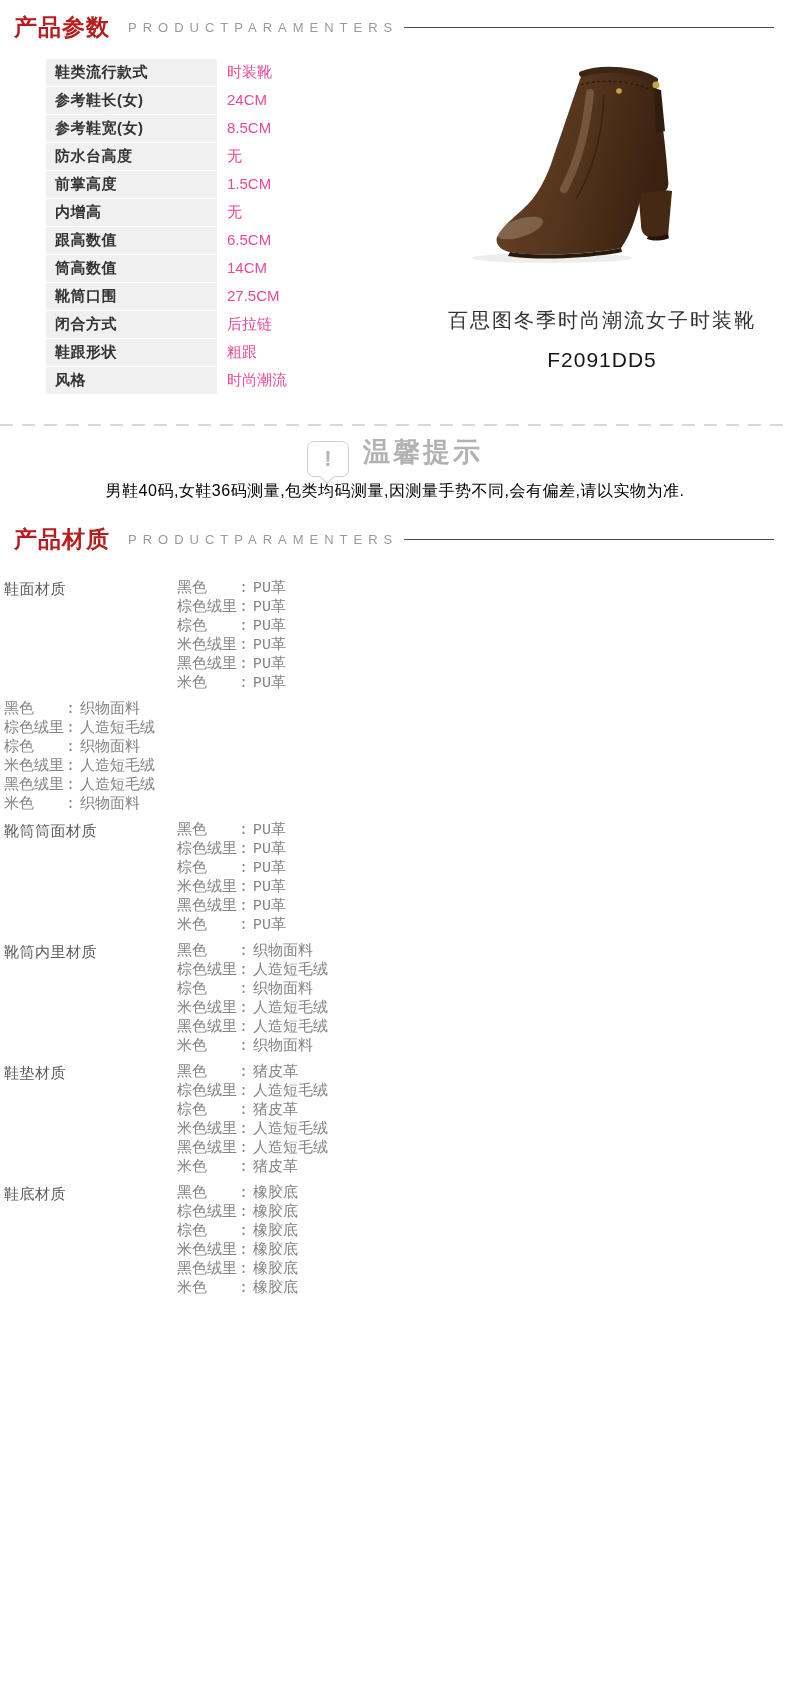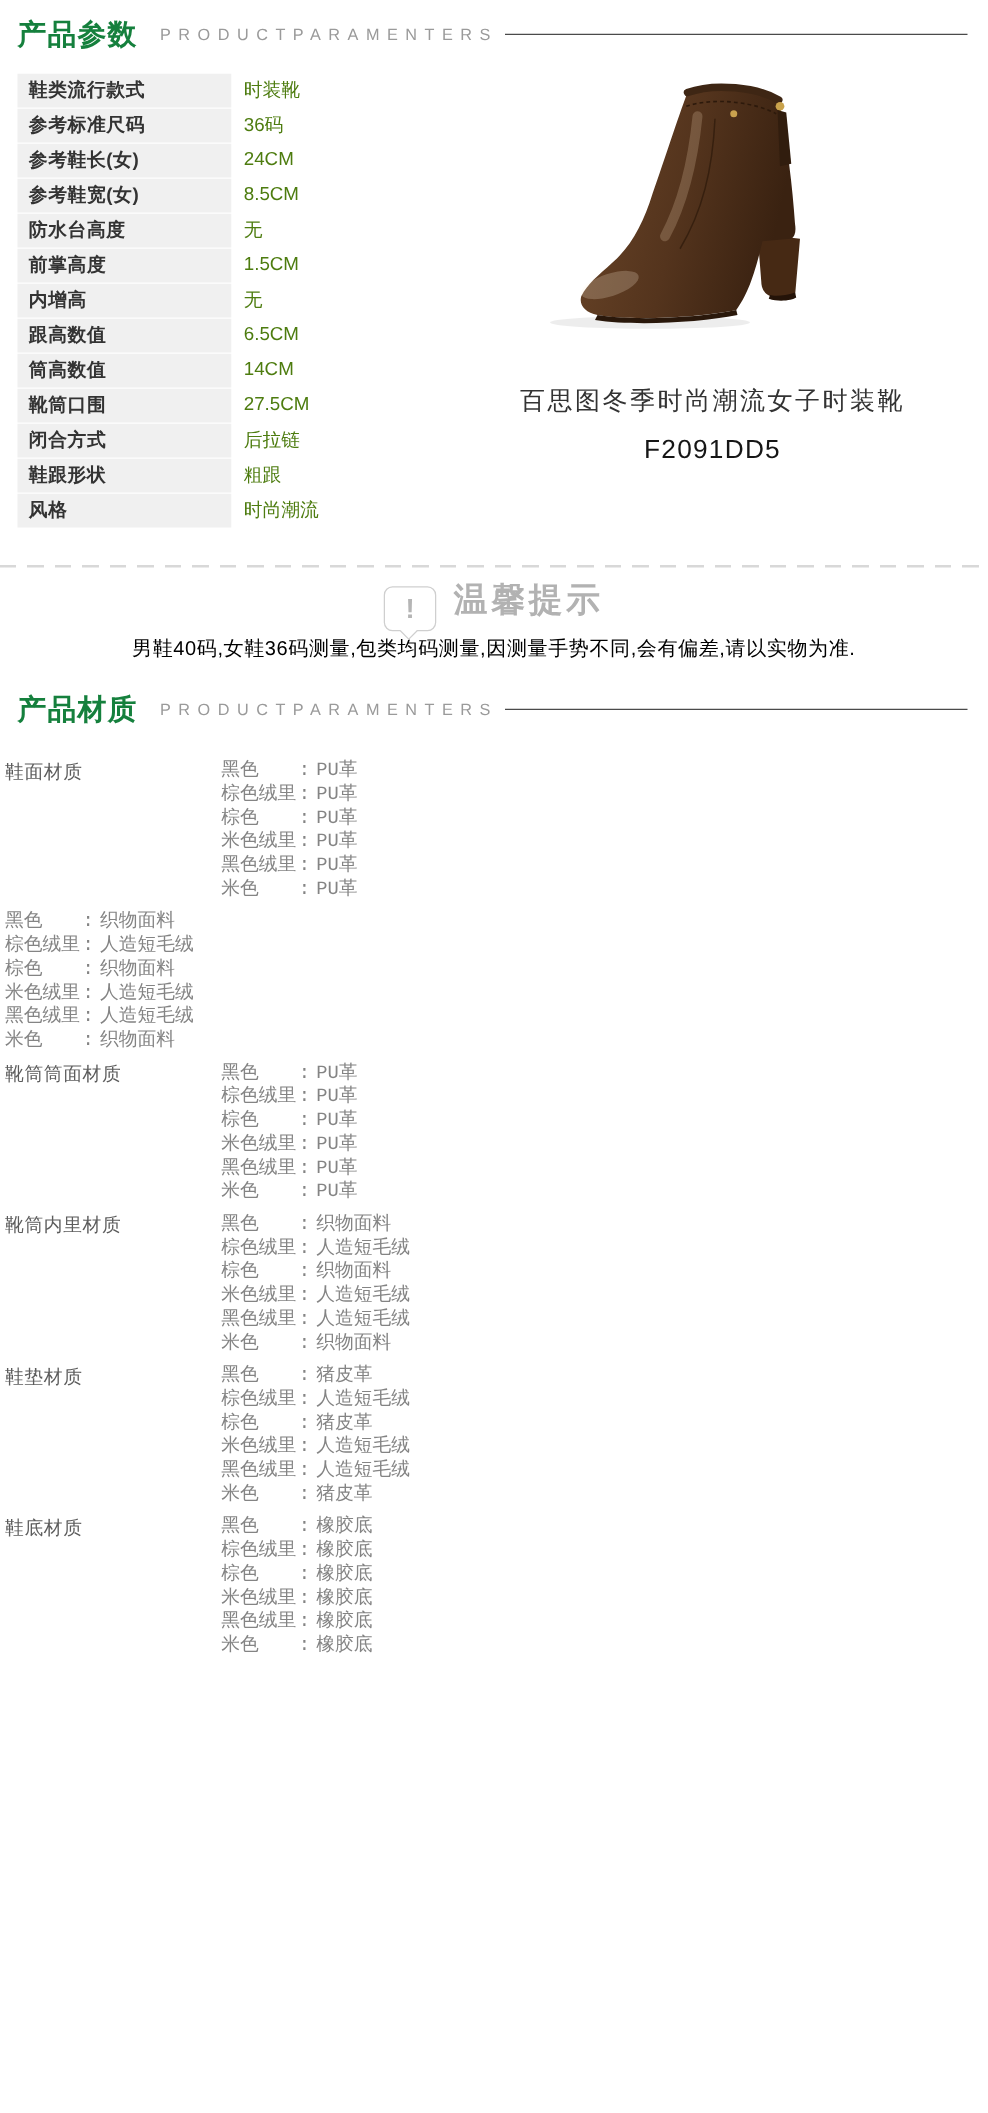--- a/index.html
+++ b/index.html
@@ -6,33 +6,33 @@
   html,body { background:#ffffff; }
   body {
     width:790px; min-height:1690px;
     font-family:"Liberation Sans","DejaVu Sans",sans-serif;
     color:#333;
   }
   .page { width:790px; padding-top:8px; position:relative; }
 
   
   .sec-header { display:flex; align-items:center; padding:4px 16px 0 14px; }
-  .sec-title { font-size:23px; font-weight:bold; color:#15803d; letter-spacing:1px; white-space:nowrap; }
+  .sec-title { font-size:23px; font-weight:bold; color:#b91c1c; letter-spacing:1px; white-space:nowrap; }
   .sec-sub { font-size:13px; color:#9a9a9a; letter-spacing:6px; margin-left:18px; white-space:nowrap; }
   .sec-line { flex:1 1 auto; height:1px; background:#4a4a4a; margin-left:6px; }
 
   
   .top-row { display:flex; margin-top:16px; }
-  .spec-table { width:375px; padding-left:14px; }
+  .spec-table { width:375px; padding-left:14px;margin-left:32px; }
   .spec-row { display:flex; margin-bottom:1px; height:27px; }
   .spec-label {
     width:171px; background:#f0f0f0; font-size:15px; font-weight:bold; color:#333;
     padding:4px 6px 0 9px; letter-spacing:0.5px;
   }
-  .spec-value { font-size:15px; color:#4d7c0f; padding:4px 0 0 10px; }
+  .spec-value { font-size:15px; color:#ec4899; padding:4px 0 0 10px; }
 
   .product-col { width:330px; margin-left:30px; display:flex; flex-direction:column; align-items:center; }
   .boot-wrap { width:300px; height:232px; margin-top:2px; }
   .prod-name { font-size:20px; color:#333; margin-top:14px; letter-spacing:2px; white-space:nowrap; }
   .prod-model { font-size:21px; color:#161616; margin-top:14px; letter-spacing:1px; }
 
   
   .dashed {
     margin-top:29px; height:2px; width:100%;
     background:repeating-linear-gradient(90deg,#d8d8d8 0 13px,transparent 13px 22px);
@@ -79,24 +79,20 @@
 
   <div class="top-row">
 
     <div class="spec-table">
 
         <div class="spec-row">
           <div class="spec-label">鞋类流行款式</div>
           <div class="spec-value">时装靴</div>
         </div>
 
-        <div class="spec-row">
-          <div class="spec-label">参考标准尺码</div>
-          <div class="spec-value">36码</div>
-        </div>
 
         <div class="spec-row">
           <div class="spec-label">参考鞋长(女)</div>
           <div class="spec-value">24CM</div>
         </div>
 
         <div class="spec-row">
           <div class="spec-label">参考鞋宽(女)</div>
           <div class="spec-value">8.5CM</div>
         </div>

